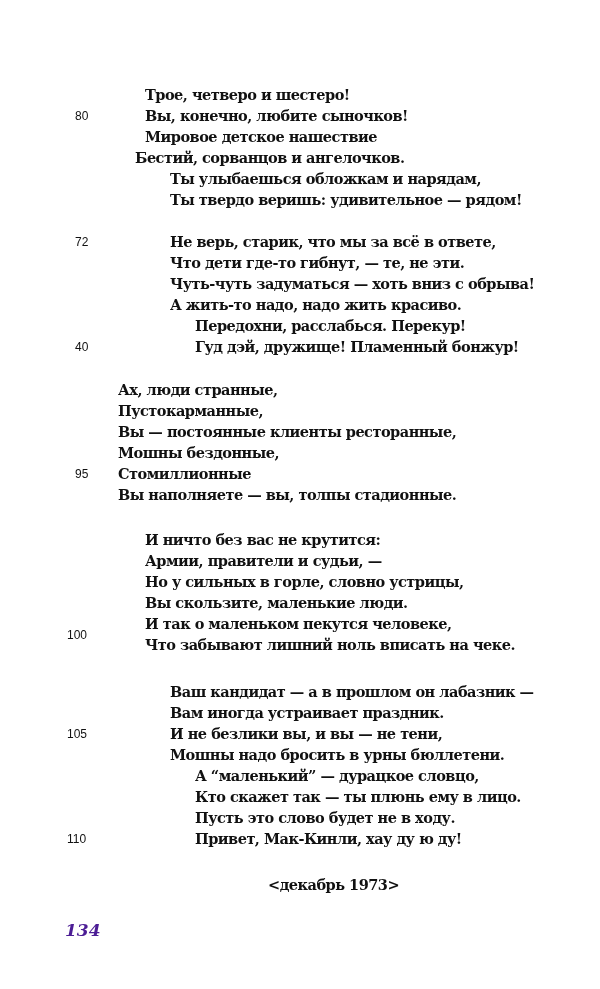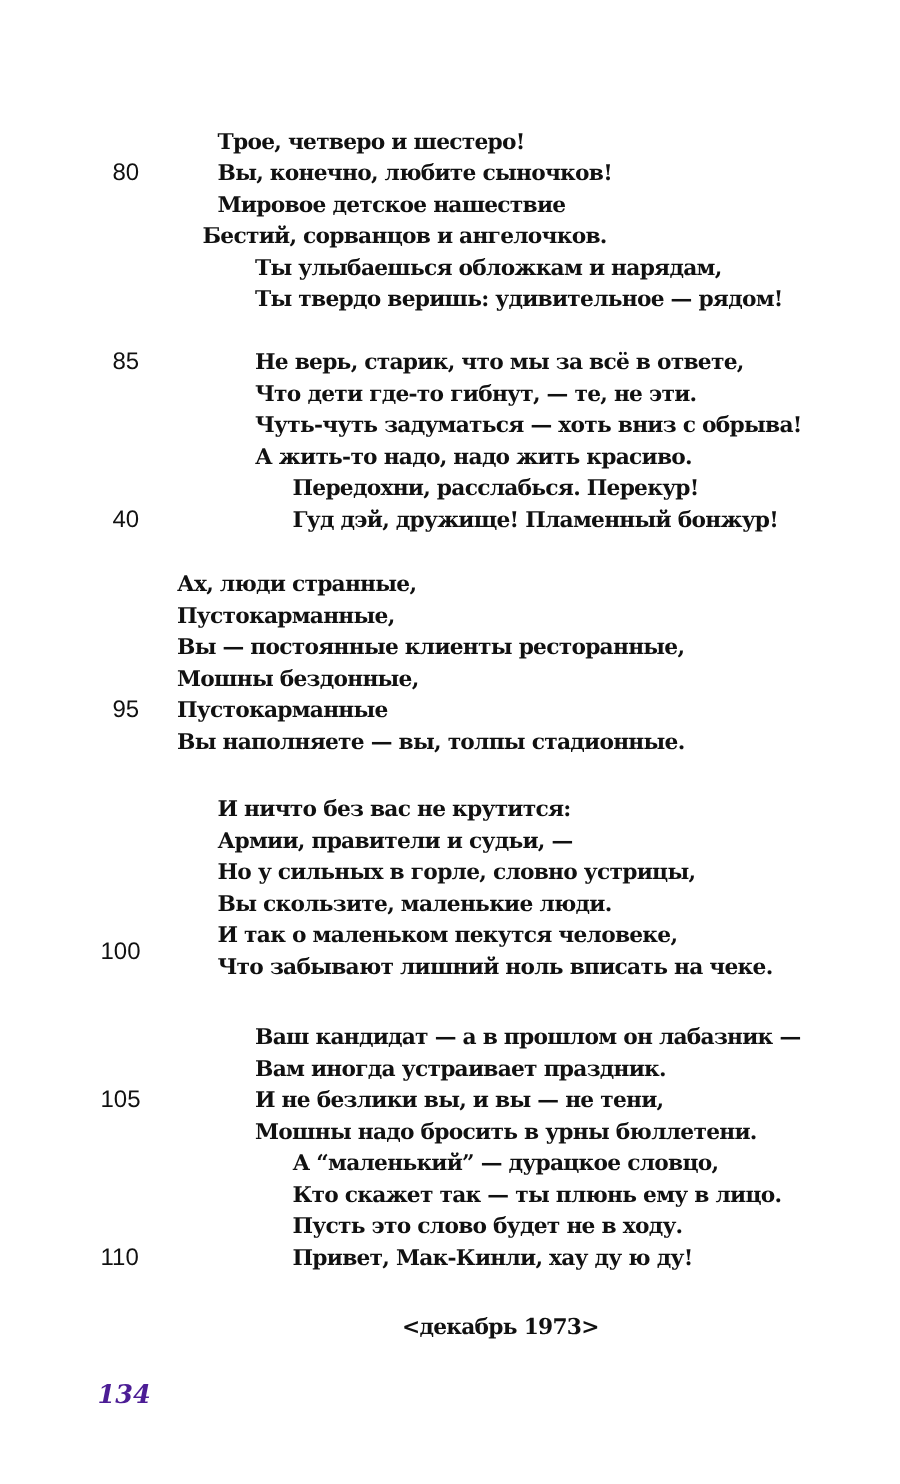--- a/index.html
+++ b/index.html
@@ -28,21 +28,21 @@
       font-weight: bold;
       line-height: 18px;
       white-space: nowrap;
       letter-spacing: -0.5px;
       color: #111;
     }
     .num {
       position: absolute;
       left: 75px;
       font-family: "Liberation Sans", sans-serif;
-      font-size: 16px;
+      font-size: 12px;
       line-height: 18px;
       color: #111;
     }
     .date {
       position: absolute;
       left: 268px;
       top: 876px;
       font-family: "DejaVu Serif", serif;
       font-size: 14.5px;
       font-weight: bold;
@@ -78,29 +78,29 @@
   <div class="num" style="top:107px;">80</div>
 
   <div>
     <div class="line" style="left:170px; top:233px;">Не верь, старик, что мы за всё в ответе,</div>
     <div class="line" style="left:170px; top:254px;">Что дети где-то гибнут, — те, не эти.</div>
     <div class="line" style="left:170px; top:275px;">Чуть-чуть задуматься — хоть вниз с обрыва!</div>
     <div class="line" style="left:170px; top:296px;">А жить-то надо, надо жить красиво.</div>
     <div class="line" style="left:195px; top:317px;">Передохни, расслабься. Перекур!</div>
     <div class="line" style="left:195px; top:338px;">Гуд дэй, дружище! Пламенный бонжур!</div>
   </div>
-  <div class="num" style="top:233px;">85</div>
+  <div class="num" style="top:233px;">72</div>
   <div class="num" style="top:338px;">40</div>
 
   <div>
     <div class="line" style="left:118px; top:381px;">Ах, люди странные,</div>
     <div class="line" style="left:118px; top:402px;">Пустокарманные,</div>
     <div class="line" style="left:118px; top:423px;">Вы — постоянные клиенты ресторанные,</div>
     <div class="line" style="left:118px; top:444px;">Мошны бездонные,</div>
-    <div class="line" style="left:118px; top:465px;">Пустокарманные</div>
+    <div class="line" style="left:118px; top:465px;">Стомиллионные</div>
     <div class="line" style="left:118px; top:486px;">Вы наполняете — вы, толпы стадионные.</div>
   </div>
   <div class="num" style="top:465px;">95</div>
 
   <div>
     <div class="line" style="left:145px; top:531px;">И ничто без вас не крутится:</div>
     <div class="line" style="left:145px; top:552px;">Армии, правители и судьи, —</div>
     <div class="line" style="left:145px; top:573px;">Но у сильных в горле, словно устрицы,</div>
     <div class="line" style="left:145px; top:594px;">Вы скользите, маленькие люди.</div>
     <div class="line" style="left:145px; top:615px;">И так о маленьком пекутся человеке,</div>

